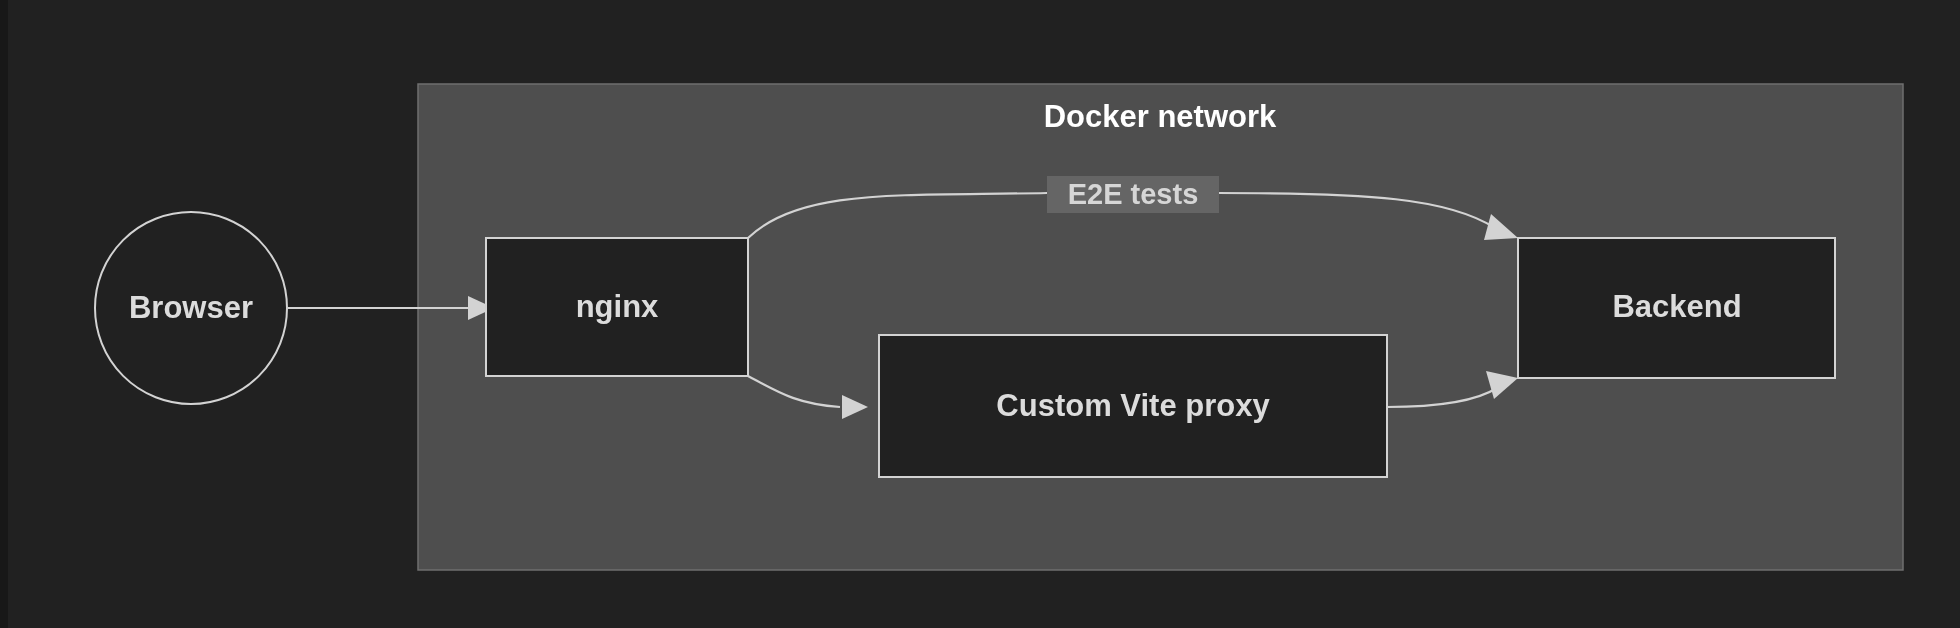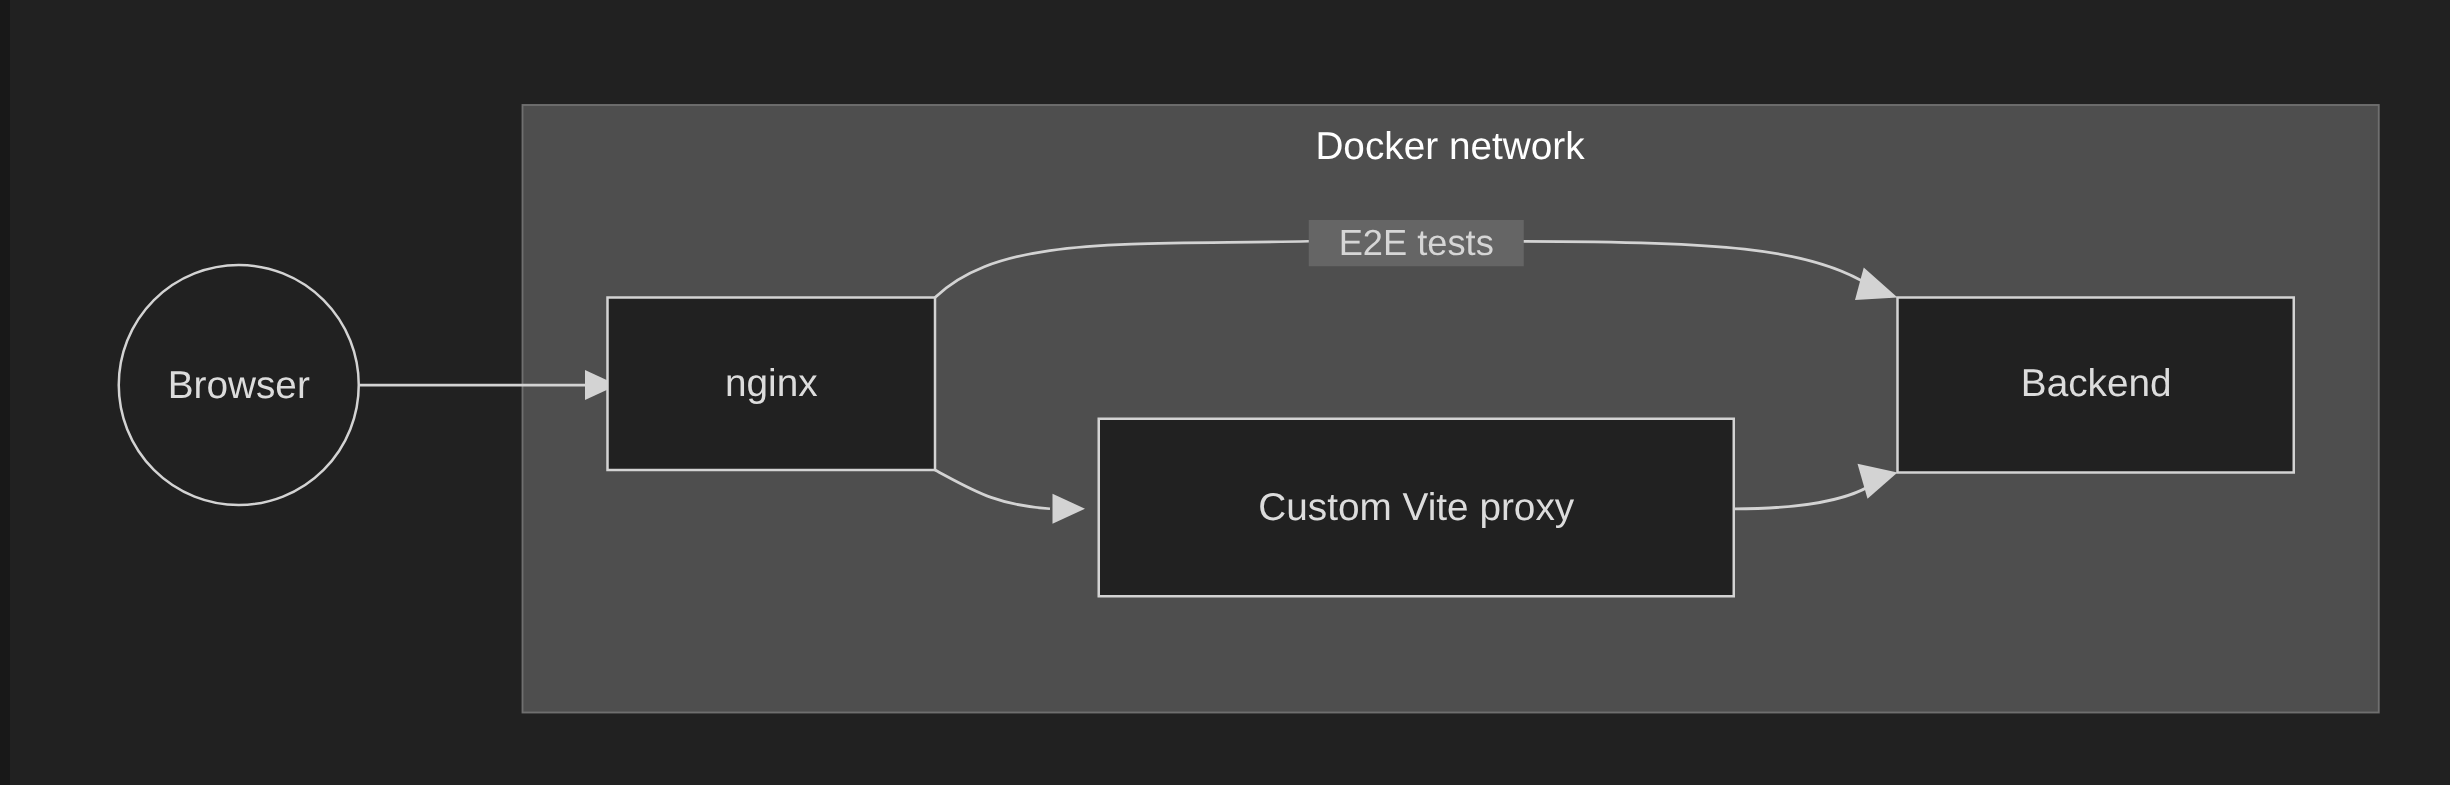--- a/index.html
+++ b/index.html
@@ -10,20 +10,21 @@
   body {
     font-family: "Liberation Sans", sans-serif;
     -webkit-font-smoothing: antialiased;
   }
   #diagram-root {
     position: relative;
     width: 1960px;
     height: 628px;
     background: #212121;
     overflow: hidden;
+    font-weight: bold;
   }
   #left-gutter {
     position: absolute;
     left: 0; top: 0;
     width: 8px; height: 628px;
     background: #181818;
   }
   
   #diagram-svg {
     position: absolute;

